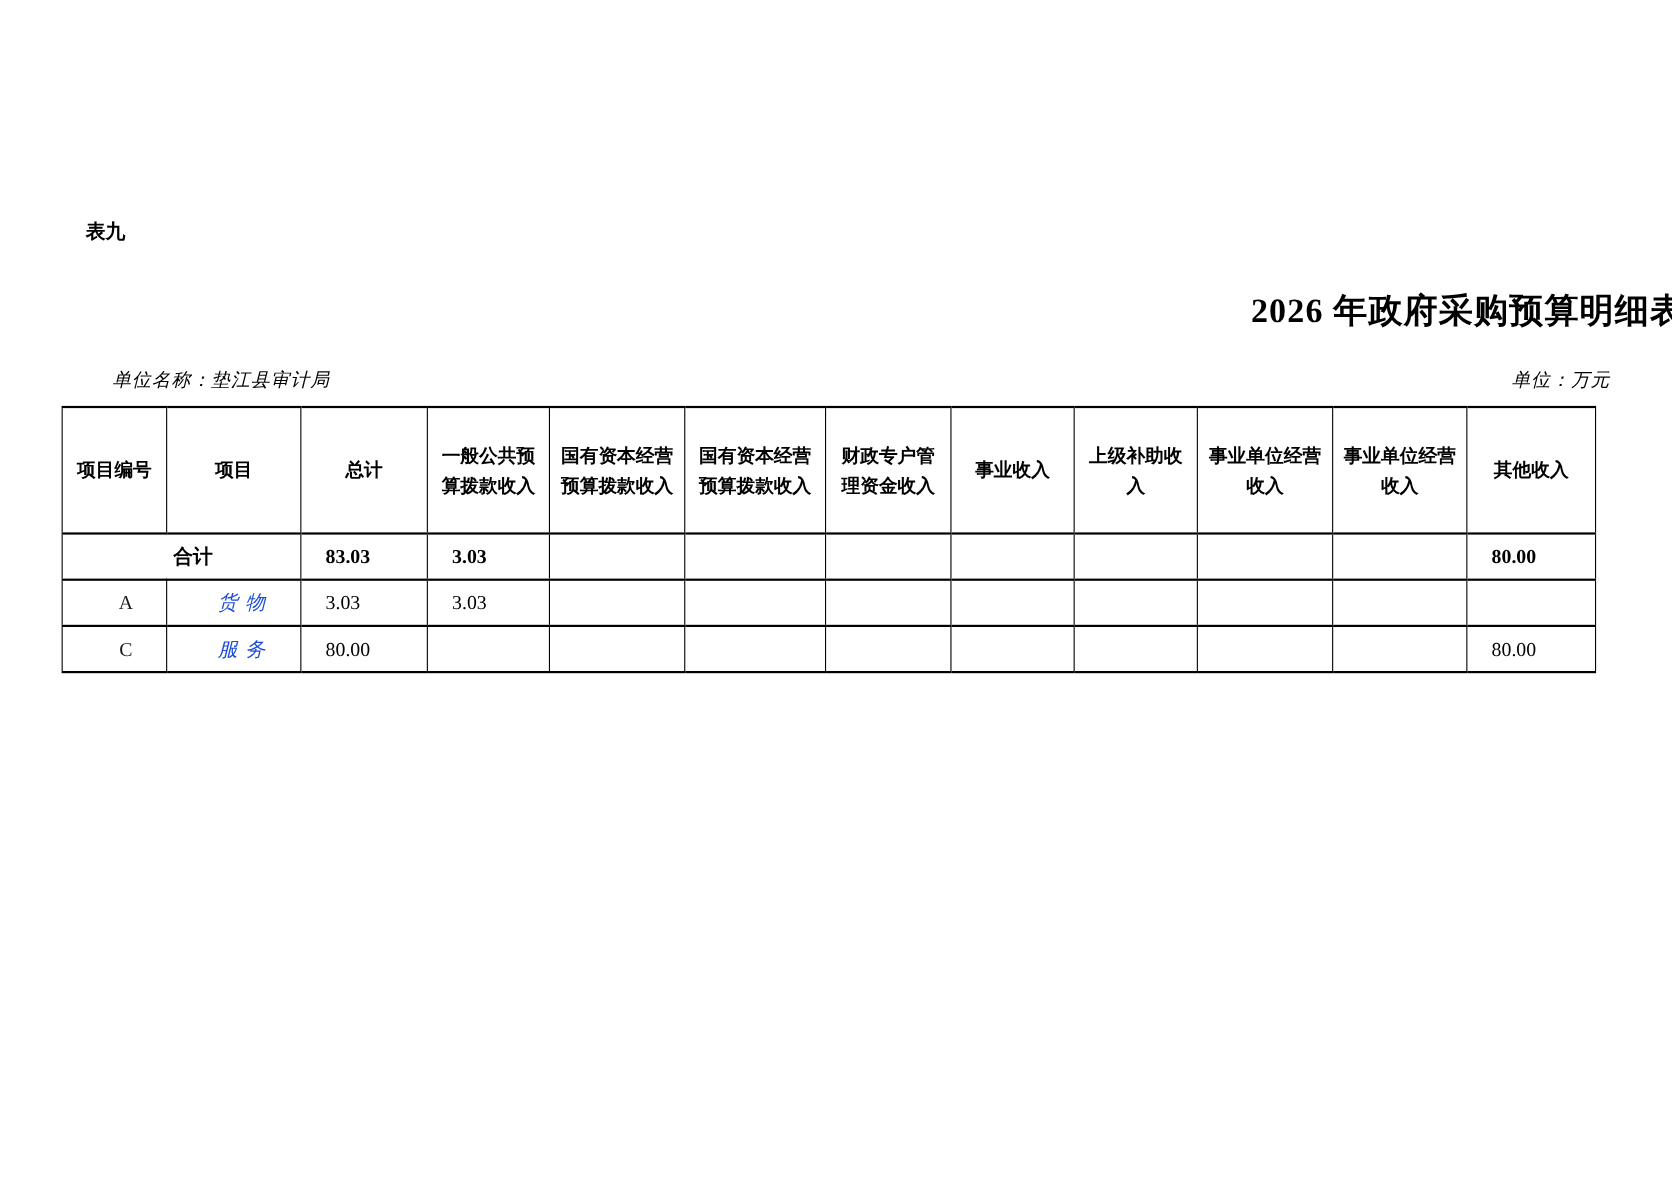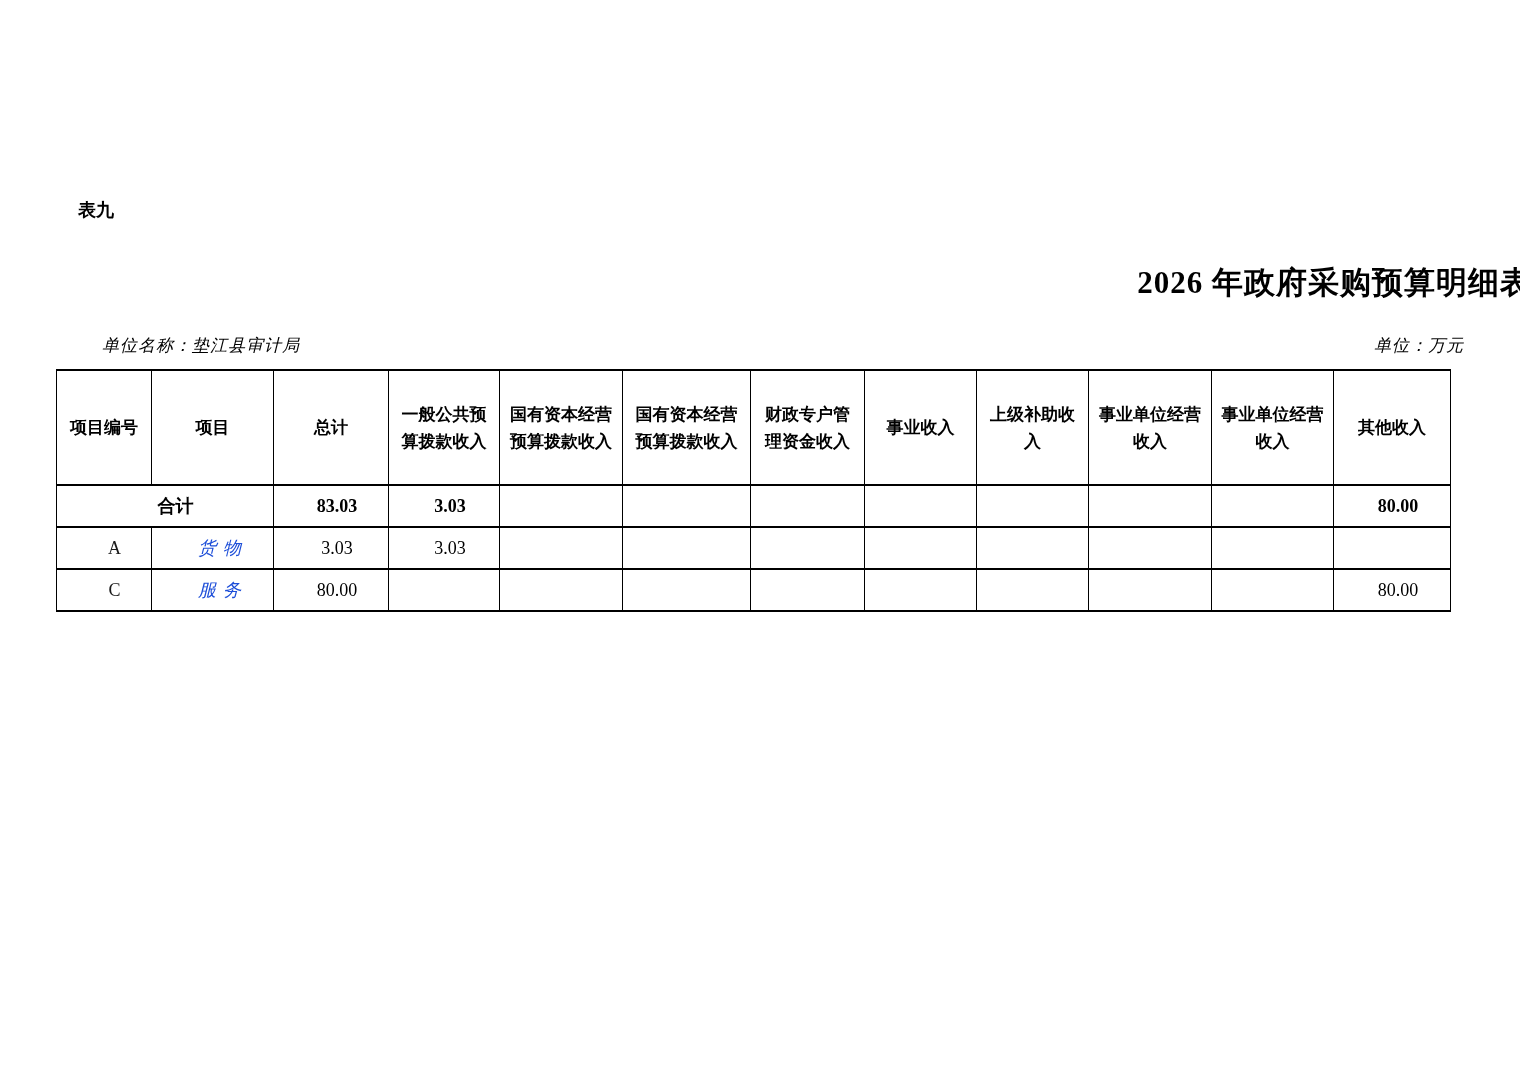--- a/index.html
+++ b/index.html
@@ -74,21 +74,21 @@
     text-align: center;
     vertical-align: middle;
     padding: 0 8px;
   }
   .budget-table tbody td {
     height: 38px;
     vertical-align: middle;
     font-size: 18px;
   }
   .num-cell {
-    text-align: center;
+    text-align: left;
     padding-right: 10px;
     font-family: "Liberation Serif", serif;
   }
   .total-row td {
     font-weight: bold;
     height: 40px;
   }
   .total-label-cell {
     text-align: center;
     font-family: "Liberation Sans", sans-serif;

